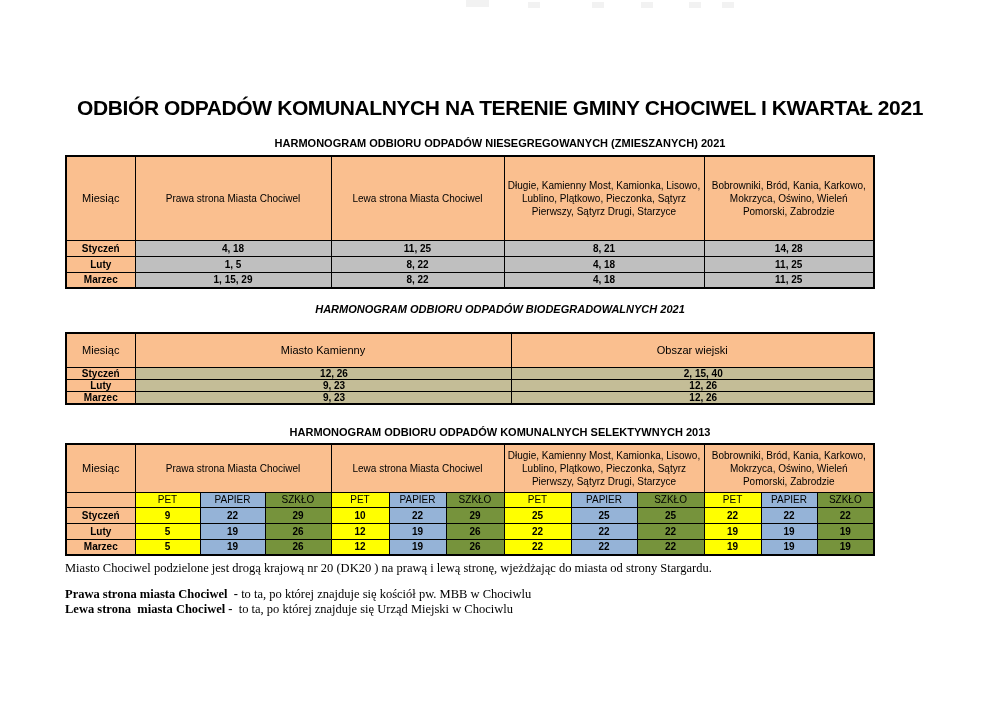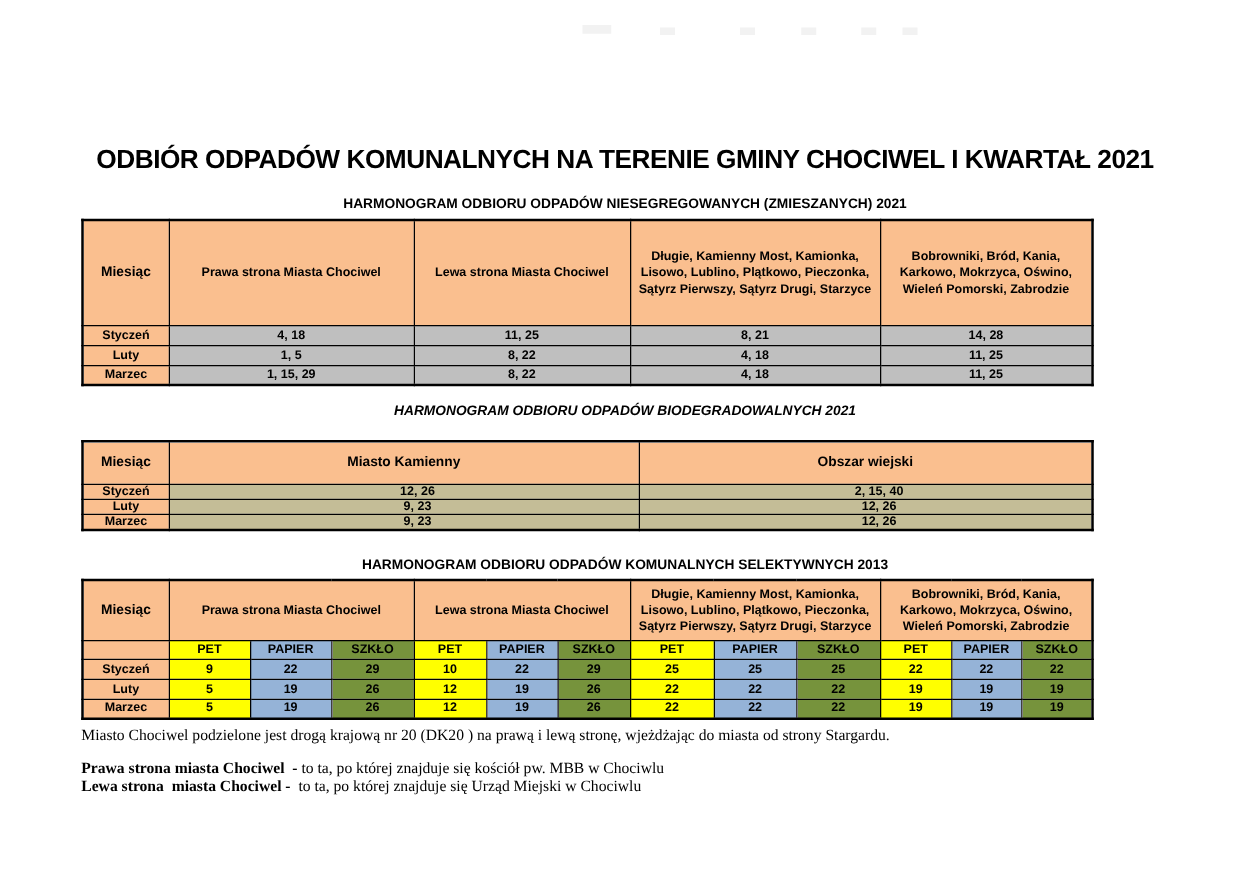--- a/index.html
+++ b/index.html
@@ -3,21 +3,20 @@
 <meta charset="utf-8">
 <style>
   html, body { margin: 0; padding: 0; background: #ffffff; }
   .page {
     position: relative;
     width: 1000px;
     height: 624px;
     background: #ffffff;
     font-family: "Liberation Sans", sans-serif;
     overflow: hidden;
-    margin-top: 20px;
   }
 
   
   .artifact { position: absolute; background: #f2f2f2; }
   .a1 { left: 466px; top: 0; width: 23px; height: 7px; }
   .a2 { left: 528px; top: 2px; width: 12px; height: 6px; }
   .a3 { left: 592px; top: 2px; width: 12px; height: 6px; }
   .a4 { left: 641px; top: 2px; width: 12px; height: 6px; }
   .a5 { left: 689px; top: 2px; width: 12px; height: 6px; }
   .a6 { left: 722px; top: 2px; width: 12px; height: 6px; }
@@ -62,21 +61,21 @@
   table.sched th, table.sched td {
     border: 1px solid #000;
     padding: 0 2px;
     text-align: center;
     vertical-align: middle;
     overflow: hidden;
     color: #000;
   }
   table.sched thead th {
     background: var(--header_bg);
-    font-weight: bold;
+    font-weight: normal;
     font-size: 10px;
     line-height: 1.3;
   }
   table.sched thead th.miesiac-h { font-size: 11px; }
   #table1 thead tr { height: 84px; }
   #table1 tbody tr { height: 16px; }
   #table2 thead tr { height: 34px; }
   #table2 thead th { font-size: 11px; }
   #table2 tbody tr { height: 12px; }
   #table3 thead tr.r1 { height: 48px; }

